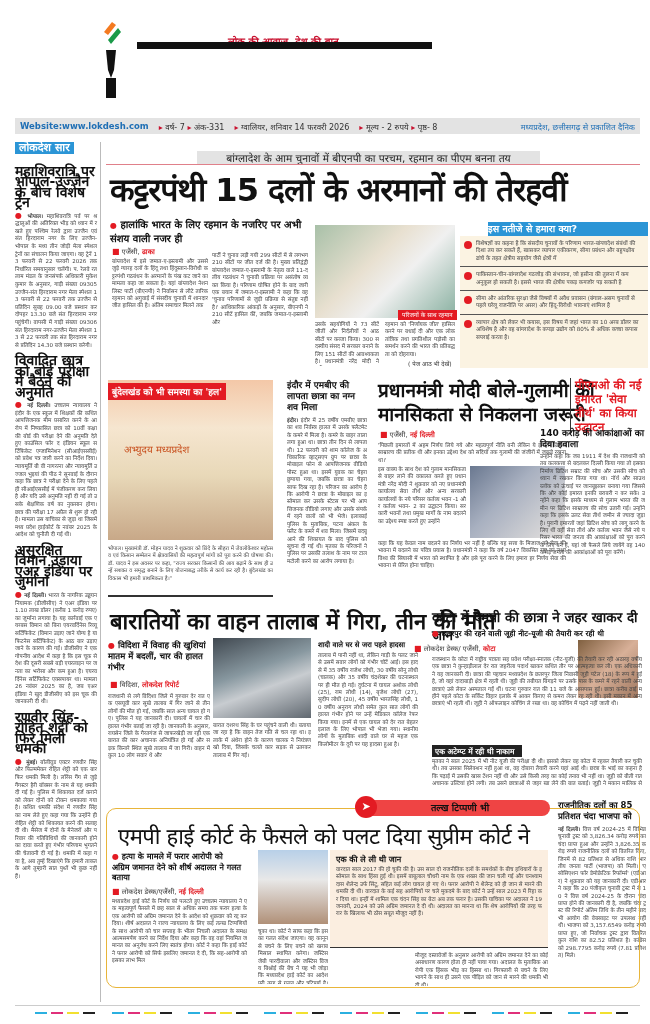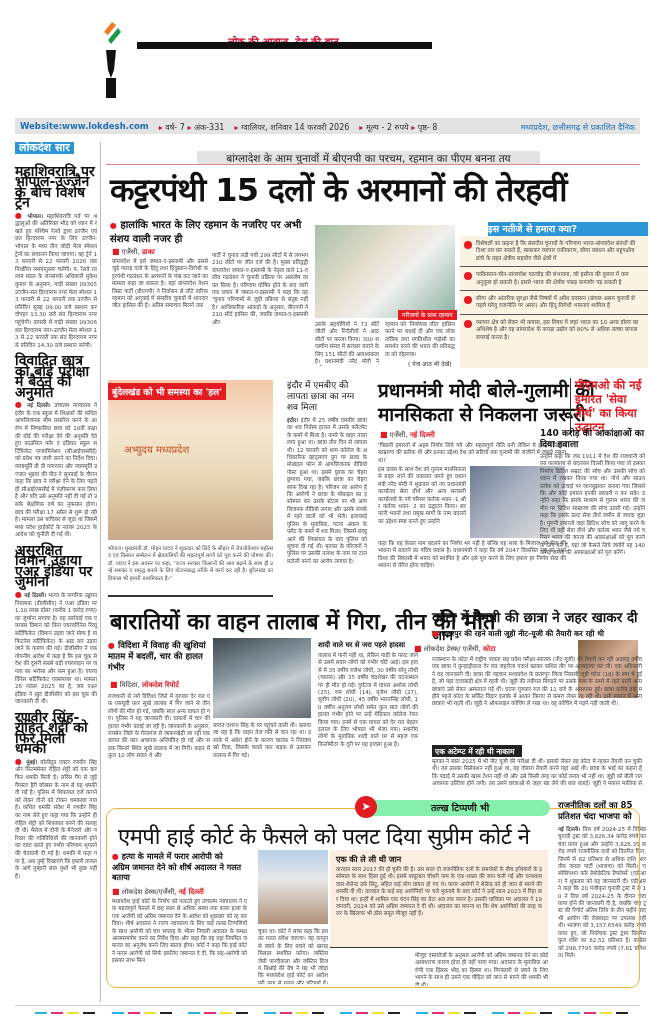--- a/index.html
+++ b/index.html
@@ -32,21 +32,21 @@
 .caption-red{background:#e31b23;color:#fff;font-size:6px;padding:1px 4px}
 .box-title{left:488px;top:222px;width:160px;height:14px;background:#2b95d6;color:#fff;font-weight:bold;font-size:9.5px;text-align:left;line-height:14px}
 .side-box{left:460px;top:236px;width:188px;height:132px;background:#fbf3e2;font-size:5.6px;line-height:7.4px;color:#444}
 .side-item{padding:4px 6px 4px 16px;border-bottom:1.5px solid #555;position:relative}
 .side-item:before{content:"";position:absolute;left:4px;top:5px;width:8px;height:8px;border-radius:50%;background:#e31b23}
 .bund-tag{left:108px;top:383px;background:#e31b23;color:#fff;font-size:9px;padding:2px 4px;font-weight:bold}
 .modi-h{left:378px;top:378px;width:240px;font-size:19px;font-weight:bold;line-height:24px;color:#111}
 .pmo{left:570px;top:378px;width:80px;color:#e31b23;font-size:11.5px;font-weight:bold;line-height:14px;border-left:1.5px solid #333;padding-left:4px}
 .h-bar{left:110px;top:612px;width:530px;font-size:22px;font-weight:bold;color:#111}
 .talkh{left:106px;top:808px;width:534px;border:1.5px solid #e8b53a;border-radius:10px;height:180px}
-.talk-tag{left:370px;top:800px;width:180px;height:16px;background:#86efac;border-radius:0 8px 8px 0;font-size:9.5px;font-weight:bold;text-align:center;line-height:16px;color:#111}
+.talk-tag{left:370px;top:800px;width:180px;height:16px;background:#ef4444;border-radius:0 8px 8px 0;font-size:9.5px;font-weight:bold;text-align:center;line-height:16px;color:#111}
 .talk-icon{left:355px;top:796px;width:22px;height:22px;border-radius:50%;background:#e31b23;color:#fff;font-size:11px;text-align:center;line-height:22px}
 .cmyk{display:flex;gap:4px}
 .cmyk span{width:12px;height:2px;display:inline-block}
 </style>
 </head>
 <body>
 
 <div class="abs masthead">
   <svg class="abs pen" viewBox="0 0 22 80">
     <path d="M4 12 L12 2 L16 5 L8 15Z" fill="#f47a20"></path>
@@ -108,21 +108,21 @@
   <div class="side-item" style="border-bottom:none">व्यापार क्षेत्र को लेकर भी कयास, इस विषय में जहां भारत का 10 अरब डॉलर का अधिशेष है और वह बांग्लादेश के कपड़ा उद्योग को 80% से अधिक कच्चा कपास सप्लाई करता है।</div>
 </div>
 
 <div class="abs photo" style="left:108px;top:380px;width:165px;height:160px;background:linear-gradient(180deg,#f4c8a8,#f6e6d0 30%,#e8d8b8 60%,#c8a888)"></div>
 <div class="abs bund-tag">बुंदेलखंड को भी समस्या का 'हल'</div>
 <div class="abs" style="left:124px;top:442px;font-size:10px;color:#c8501e">अभ्युदय मध्यप्रदेश</div>
 <div class="abs col-txt" style="left:108px;top:545px;width:165px;height:45px;overflow:hidden;font-size:5.3px">भोपाल। मुख्यमंत्री डॉ. मोहन यादव ने शुक्रवार को छिंदे के सीहरा में जेवलोकेश्वर महोत्सव एवं किसान सम्मेलन में क्षेत्रवासियों की महत्वपूर्ण मांगों को पूरा करने की घोषणा की। डॉ. यादव ने इस अवसर पर कहा, "राज्य सरकार किसानों की आय बढ़ाने के साथ ही उन्हें सशक्त व समृद्ध बनाने के लिए योजनाबद्ध तरीके से कार्य कर रही है। बुंदेलखंड का विकास भी हमारी प्राथमिकता है।"</div>
 <div class="abs" style="left:108px;top:595px;width:165px;height:1.5px;background:#333"></div>
 
 <div class="abs" style="left:287px;top:380px;width:80px">
-  <div style="font-weight:normal;font-size:9px;line-height:11px;color:#111;margin-bottom:4px">इंदौर में एमबीए की लापता छात्रा का नग्न शव मिला</div>
+  <div style="font-weight:bold;font-size:9px;line-height:11px;color:#111;margin-bottom:4px">इंदौर में एमबीए की लापता छात्रा का नग्न शव मिला</div>
   <div class="col-txt" style="height:170px;overflow:hidden"><b>इंदौर।</b> <span>इंदौर में 25 वर्षीय एमबीए छात्रा का शव निर्वस्त्र हालत में उसके फ्लैटमेट के कमरे में मिला है। कमरे के बाहर ताला लगा हुआ था। छात्रा तीन दिन से लापता थी। 12 फरवरी को शाम कॉलेज के अधिकारिक व्हाट्सएप ग्रुप पर छात्रा के मोबाइल फोन से आपत्तिजनक वीडियो पोस्ट हुआ था। इसमें युवक का चेहरा छुपाया गया, जबकि छात्रा का चेहरा साफ दिख रहा है। परिजन का आरोप है कि आरोपी ने छात्रा के मोबाइल का इस्तेमाल कर उसके स्टेटस पर भी आपत्तिजनक वीडियो लगाए और उसके संपर्क में रहने वालों को भी भेजे। इलाकाई पुलिस के मुताबिक, पटना अंकल के फ्लैट के कमरे में शव मिला। जिसमें बदबू आने की शिकायत के बाद पुलिस को सूचना दी गई थी। मृतका के परिजनों ने पुलिस पर उसकी तलाश के नाम पर टालमटोली करने का आरोप लगाया है।</span></div>
 </div>
 
 <div class="abs modi-h">प्रधानमंत्री मोदी बोले-गुलामी की मानसिकता से निकलना जरूरी</div>
 <div class="abs byline" style="left:380px;top:430px"><span class="dot">■</span> <span>एजैंसी,</span> <span class="red">नई दिल्ली</span></div>
 <div class="abs col-txt" style="left:378px;top:442px;width:188px;height:22px;overflow:hidden">'पिछली इमारतों में अहम निर्णय लिये गये और महत्वपूर्ण नीति बनी लेकिन ये इमारतें ब्रिटिश साम्राज्य की प्रतीक थी और इनका उद्देश्य देश को सदियों तक गुलामी की जंजीरों में जकड़े रखना था।'</div>
 <div class="abs col-txt" style="left:378px;top:466px;width:88px;height:70px;overflow:hidden">इस वाक्य के साथ देश को गुलाम मानसिकता से बाहर लाने की वकालत करते हुए प्रधानमंत्री नरेंद्र मोदी ने शुक्रवार को नए प्रधानमंत्री कार्यालय सेवा तीर्थ और अन्य सरकारी कार्यालयों के नये परिसर कर्तव्य भवन -1 और कर्तव्य भवन- 2 का उद्घाटन किया। सरकारी भवनों तथा प्रमुख मार्गों के नाम बदलने का उद्देश्य स्पष्ट करते हुए उन्होंने</div>
 <div class="abs photo" style="left:470px;top:466px;width:95px;height:72px;background:linear-gradient(135deg,#6a7890,#a8b0c0 40%,#e8e4e0)"></div>
 <div class="abs col-txt" style="left:378px;top:540px;width:188px;height:36px;overflow:hidden">कहा कि यह केवल नाम बदलने का निर्णय भर नहीं है बल्कि यह सत्ता के मिजाज को सेवा की भावना में बदलने का पवित्र प्रयास है। प्रधानमंत्री ने कहा कि वर्ष 2047 विकसित राष्ट्र का लक्ष्य विश्व की सियासी में भारत को स्थापित है और इसे पूरा करने के लिए हमारा हर निर्णय सेवा की भावना से प्रेरित होना चाहिए।</div>
 

